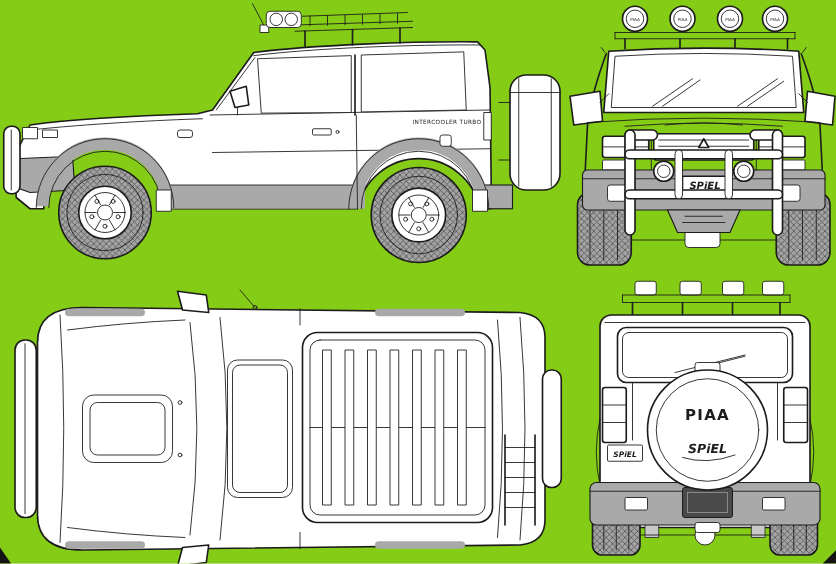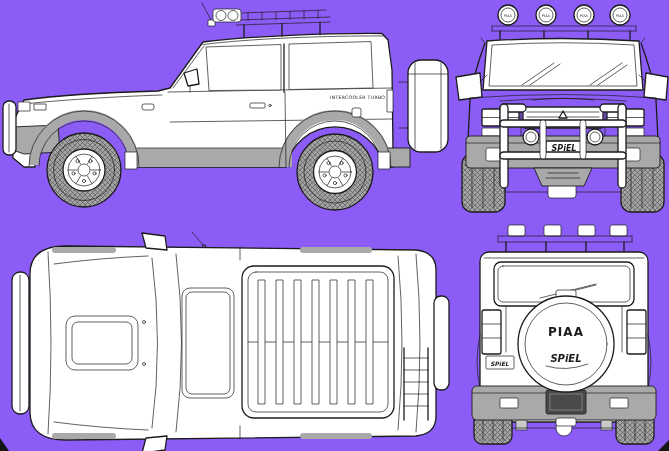--- a/index.html
+++ b/index.html
@@ -1,21 +1,21 @@
 <!DOCTYPE html>
 <html style="--line: #1c1c1c; --shade: #a9a9a9; --shade-light: #c9c9c9;"><head>
 <meta charset="utf-8">
 <style>
   :root{
     --line:#1c1c1c;
     --shade:#a9a9a9;
     --shade-light:#c9c9c9;
   }
   html,body{margin:0;padding:0;background:#fff;}
-  .page{width:669px;height:451px;position:relative;overflow:hidden;background:#8b5cf6;
+  .page{width:669px;height:451px;position:relative;overflow:hidden;background:#84cc16;
         font-family:"DejaVu Sans", sans-serif;}
   svg{display:block;}
   .s  {stroke:var(--line);stroke-width:1.3;fill:none;stroke-linejoin:round;stroke-linecap:round;}
   .st {stroke:var(--line);stroke-width:0.7;fill:none;stroke-linejoin:round;stroke-linecap:round;}
   .sw {stroke:var(--line);stroke-width:1.3;fill:#ffffff;stroke-linejoin:round;}
   .swt{stroke:var(--line);stroke-width:0.7;fill:#ffffff;stroke-linejoin:round;}
   .gr {stroke:var(--line);stroke-width:0.9;fill:var(--shade);}
   .grn{fill:var(--shade);stroke:none;}
   .grl{fill:var(--shade-light);stroke:var(--line);stroke-width:0.6;}
   .flare{stroke:var(--shade);stroke-width:10;fill:none;}

